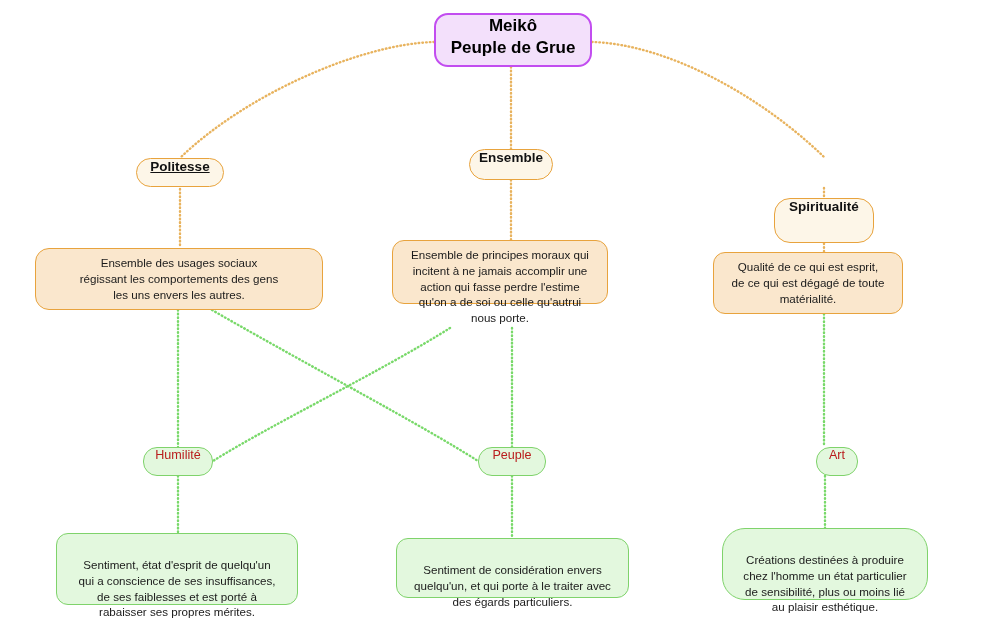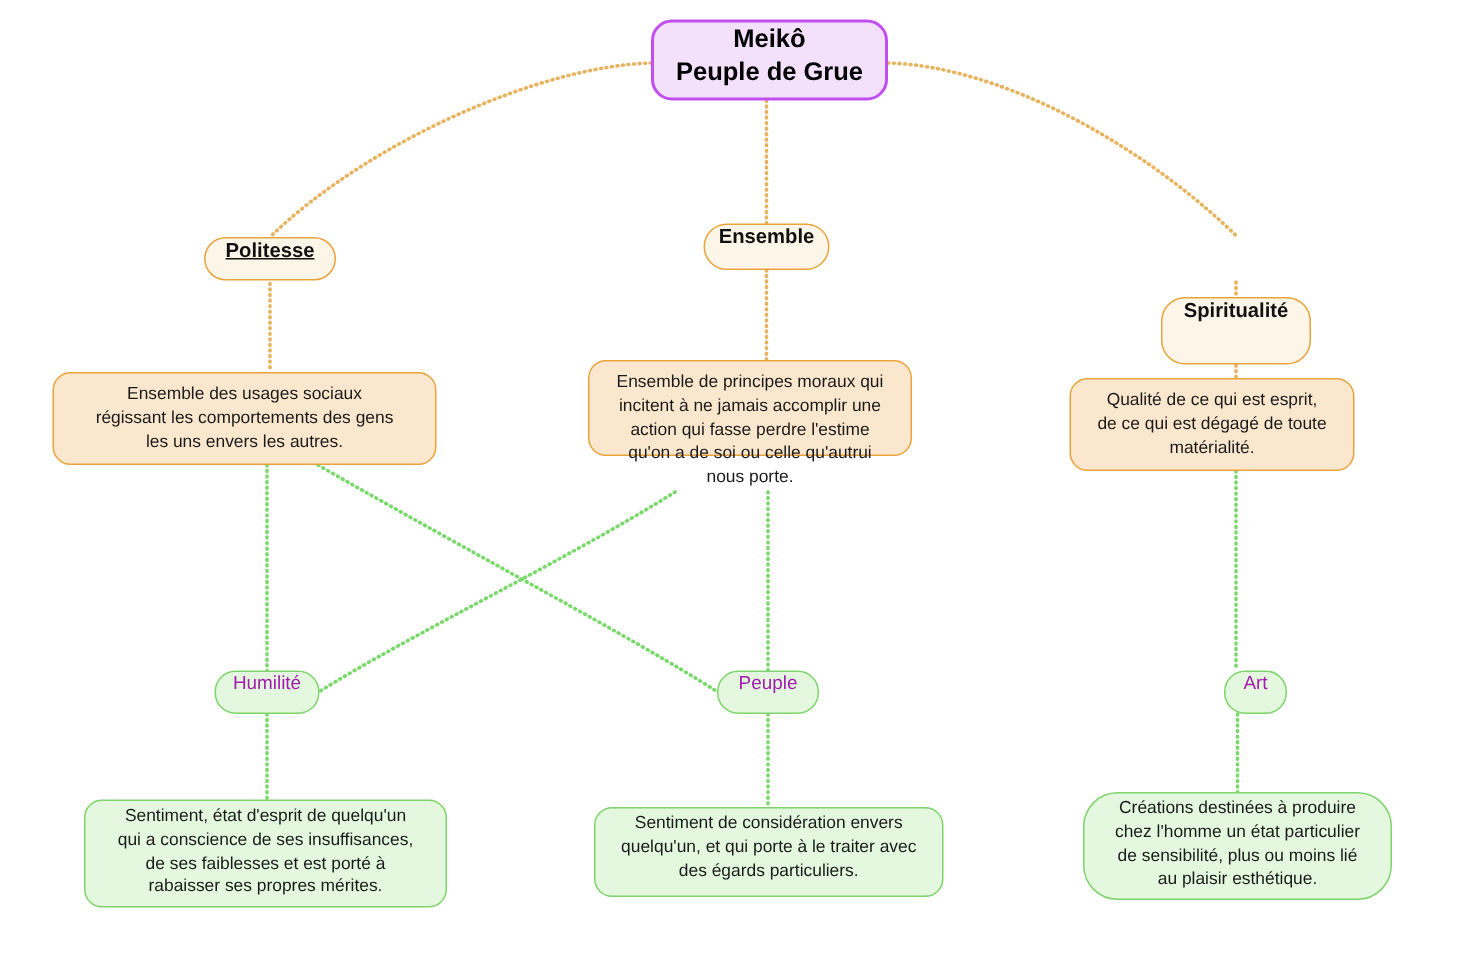--- a/index.html
+++ b/index.html
@@ -61,34 +61,34 @@
     font-weight: normal;
     font-size: 11.6px;
     line-height: 1.36;
     padding: 6px 10px;
   }
   .node-topic-green {
     background: #e3f8de;
     border-color: #7fd36b;
     border-width: 1.4px;
     border-radius: 14px;
-    color: #a21caf;
+    color: #b91c1c;
     font-weight: normal;
     font-size: 12.6px;
   }
   .node-desc-green {
     background: #e3f8de;
     border-color: #7fd36b;
     border-width: 1.2px;
     border-radius: 12px;
     color: #1a1a1a;
     font-weight: normal;
     font-size: 11.6px;
     line-height: 1.36;
-    padding: 2px 10px;
+    padding: 23px 10px;
   }
   .node span {
     display: block;
     white-space: pre-line;
   }
 </style>
 </head>
 <body>
 
 <div id="canvas">
@@ -109,21 +109,21 @@
       <path d="M 825 476 L 825 528" fill="none" stroke="#79d96a" stroke-width="2.4" stroke-linecap="round" stroke-dasharray="0.6 3.1"></path>
     </svg>
   <div id="nodes">
       <div class="node node-root" style="left: 434px; top: 13px; width: 158px; height: 54px;">
         <span>Meikô
 Peuple de Grue</span>
       </div>
       <div class="node node-topic-orange" style="left: 136px; top: 158px; width: 88px; height: 29px; text-decoration: underline;">
         <span>Politesse</span>
       </div>
-      <div class="node node-desc-orange" style="left: 35px; top: 248px; width: 256px; height: 62px;">
+      <div class="node node-desc-orange" style="left: 35px; top: 248px; width: 288px; height: 62px; border-radius: 14px;">
         <span>Ensemble des usages sociaux
 régissant les comportements des gens
 les uns envers les autres.</span>
       </div>
       <div class="node node-topic-orange" style="left: 469px; top: 149px; width: 84px; height: 31px;">
         <span>Ensemble</span>
       </div>
       <div class="node node-desc-orange" style="left: 392px; top: 240px; width: 216px; height: 64px;">
         <span>Ensemble de principes moraux qui
 incitent à ne jamais accomplir une

